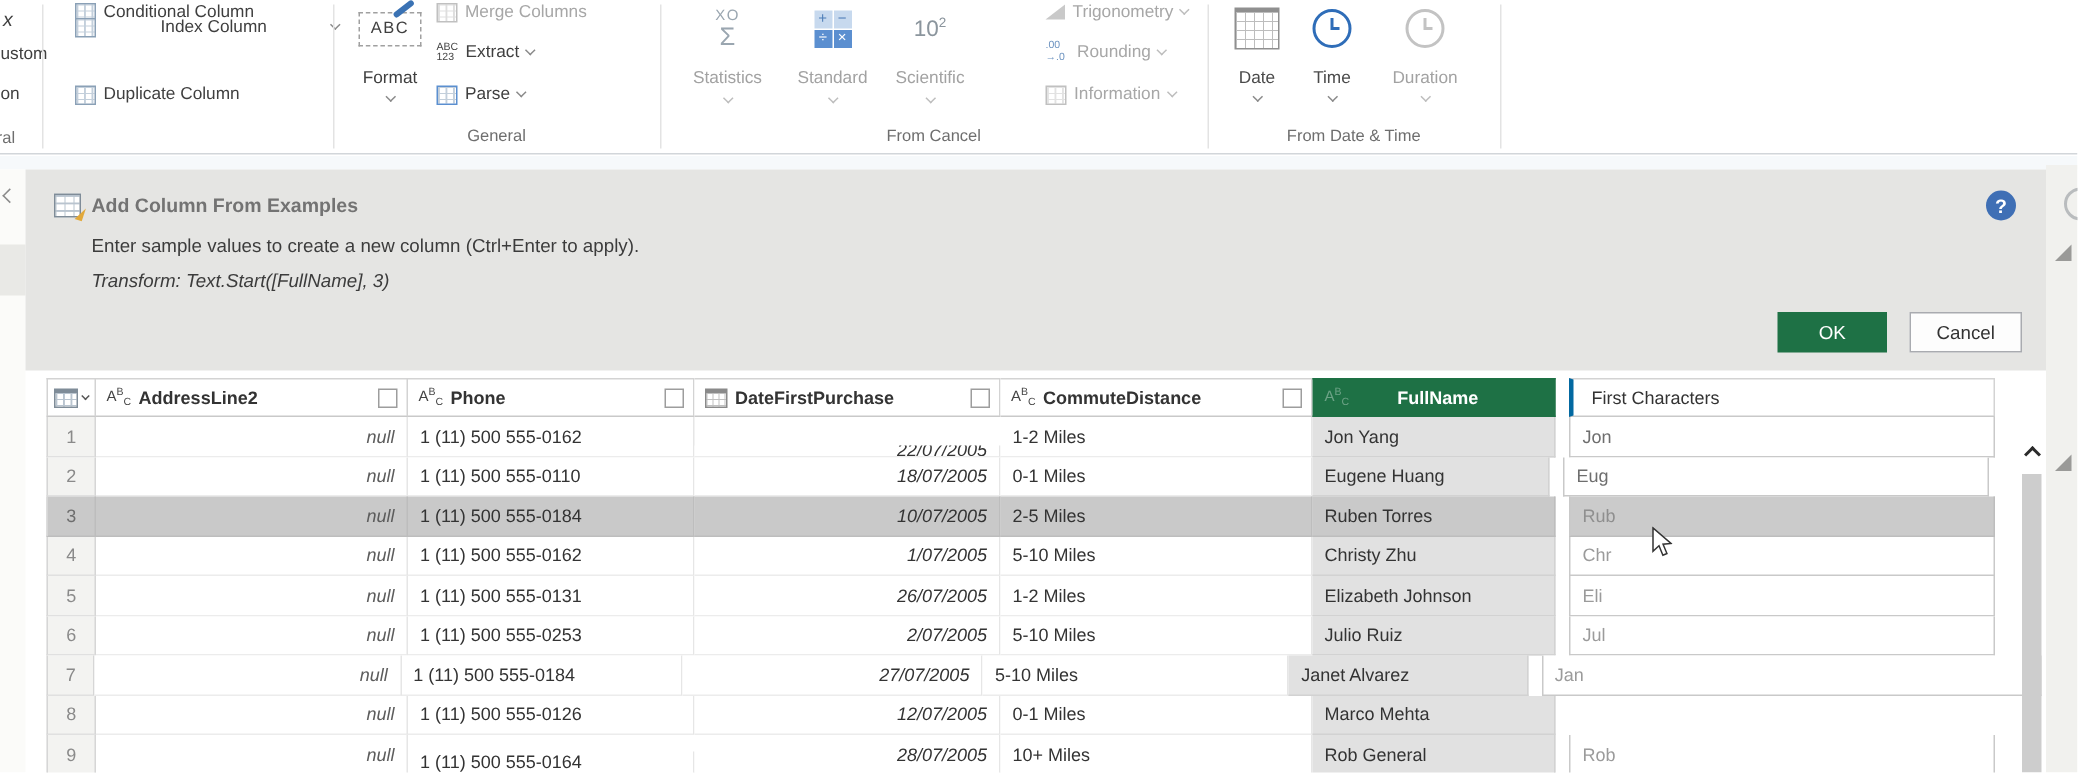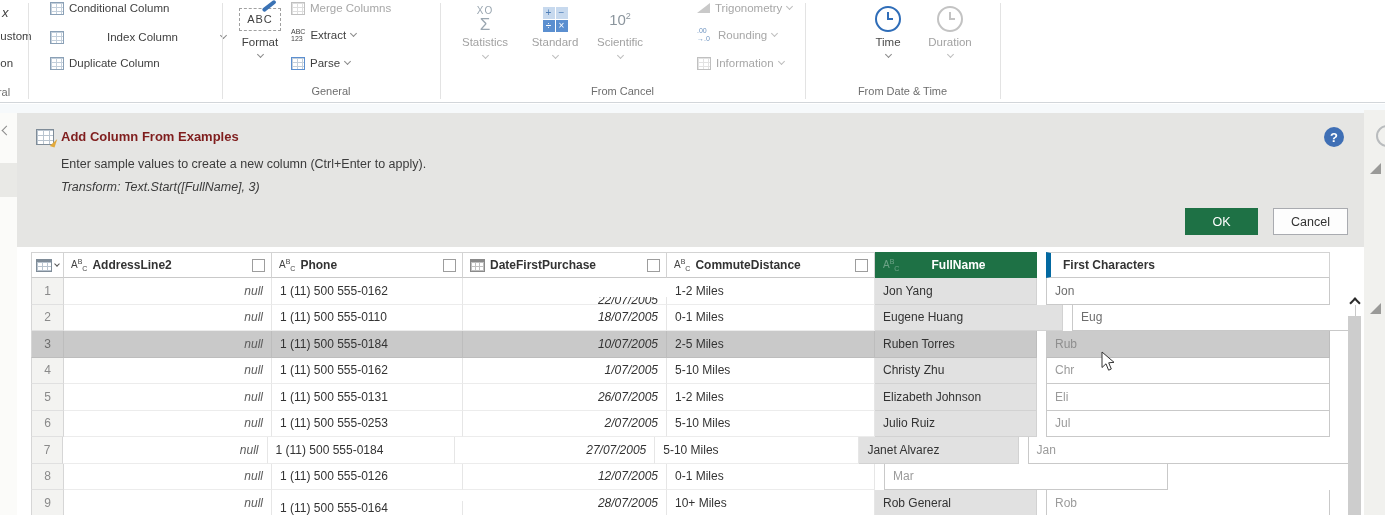--- a/index.html
+++ b/index.html
@@ -6,21 +6,21 @@
 body{width:1385px;height:515px;position:relative;overflow:hidden;background:#fff;font-family:"Liberation Sans",sans-serif;-webkit-font-smoothing:antialiased;}
 .abs{position:absolute;}
 
 .ribbon{position:absolute;left:0;top:0;width:1385px;height:103px;background:#fff;border-bottom:1px solid #d2d6da;}
 .rdiv{position:absolute;top:3px;height:96px;width:1px;background:#e3e3e3;}
 .ritem{position:absolute;display:flex;align-items:center;gap:5px;height:16px;font-size:11.5px;color:#3f3f3f;white-space:nowrap;}
 .ritem.gray{color:#a7a7a7;}
 .rbig{position:absolute;width:64px;display:flex;flex-direction:column;align-items:center;font-size:11.5px;color:#3f3f3f;}
 .rbig.gray{color:#a2a2a2;}
 .rbig .icbox{height:30px;display:flex;align-items:center;justify-content:center;}
-.rbig .lbl{margin-top:2px;}
+.rbig .lbl{margin-top:12px;}
 .caret{display:inline-block;width:5px;height:5px;border-right:1.2px solid #8a8a8a;border-bottom:1.2px solid #8a8a8a;transform:rotate(45deg);margin-top:-3px;}
 .caret.lt{border-color:#bdbdbd;}
 .glabel{position:absolute;top:85px;font-size:11px;color:#6e6e6e;text-align:center;}
 .grid-ic{display:inline-block;width:14px;height:13px;border:1px solid #8aa0b6;background-color:#fff;background-image:linear-gradient(#c3cfdb 1px,transparent 1px),linear-gradient(90deg,#c3cfdb 1px,transparent 1px);background-size:5px 4px;position:relative;}
 .grid-ic.gray{border-color:#c0c0c0;background-image:linear-gradient(#dedede 1px,transparent 1px),linear-gradient(90deg,#dedede 1px,transparent 1px);}
 .abc-format-ic{position:relative;width:42px;height:23px;border:1px dashed #a0a0a0;display:flex;align-items:center;justify-content:center;font-size:11px;letter-spacing:1px;color:#3f3f3f;background:#fff;}
 .abc-format-ic .pencil{position:absolute;right:3px;top:-5px;width:16px;height:3.5px;background:#3a72b4;transform:rotate(-38deg);border-radius:2px;}
 .stat-ic{display:flex;flex-direction:column;align-items:center;color:#9aa6b0;line-height:1;}
 .stat-ic .t{font-size:10px;letter-spacing:1px;}
 .stat-ic .s{font-size:17px;margin-top:0px;}
@@ -41,36 +41,36 @@
 .left-rail .chev{position:absolute;left:3px;top:14px;width:7px;height:7px;border-left:1.6px solid #8a8a8a;border-bottom:1.6px solid #8a8a8a;transform:rotate(45deg);}
 .left-rail .tab{position:absolute;left:0;top:50px;width:17px;height:34px;background:#e9e9e6;}
 
 .right-rail{position:absolute;left:1364px;top:110px;width:21px;height:405px;background:#f1f1ee;}
 .right-rail .circ{position:absolute;left:12px;top:15px;width:22px;height:22px;border:2px solid #b9bcbe;border-radius:50%;}
 .right-rail .tri{position:absolute;width:0;height:0;border-style:solid;border-width:0 0 11px 11px;border-color:transparent transparent #9a9a98 transparent;left:6px;}
 
 .panel{position:absolute;left:17px;top:113px;width:1347px;height:134px;background:#e5e5e3;}
 .panel-icon{position:absolute;left:19px;top:16px;width:18px;height:16px;border:1px solid #7f8c98;background:#fff;background-image:linear-gradient(#b9c4cf 1px,transparent 1px),linear-gradient(90deg,#b9c4cf 1px,transparent 1px);background-size:6px 5px;}
 .panel-icon .flash{position:absolute;right:-3px;bottom:-3px;width:0;height:0;border-left:5px solid transparent;border-bottom:9px solid #e2a93b;transform:rotate(18deg);}
-.panel-title{position:absolute;left:44px;top:16px;font-size:13px;font-weight:bold;color:#7f1d1d;}
+.panel-title{position:absolute;left:44px;top:16px;font-size:13px;font-weight:bold;color:#737373;}
 .panel-sub{position:absolute;left:44px;top:44px;font-size:12.5px;color:#3c3c3c;}
 .panel-transform{position:absolute;left:44px;top:67px;font-size:12.5px;font-style:italic;color:#3c3c3c;}
 .help{position:absolute;left:1307px;top:14px;width:20px;height:20px;border-radius:50%;background:#3f6fb5;color:#fff;font-size:13px;font-weight:bold;display:flex;align-items:center;justify-content:center;}
 .btn-ok{position:absolute;left:1168px;top:95px;width:73px;height:27px;background:#1e7145;color:#fff;font-size:12.5px;display:flex;align-items:center;justify-content:center;}
 .btn-cancel{position:absolute;left:1256px;top:95px;width:75px;height:27px;background:#fdfdfd;border:1px solid #a9abb0;color:#333;font-size:12.5px;display:flex;align-items:center;justify-content:center;}
 
 .grid{position:absolute;left:31px;top:252px;width:1330px;}
 .grow{display:flex;}
 .hrow{height:26px;}
 .drow{height:26.5px;}
 .hcell{background:#fff;border-top:1px solid #d3d3d3;border-right:1px solid #d3d3d3;border-bottom:1px solid #c9c9c9;display:flex;align-items:center;font-size:12px;font-weight:bold;color:#333;padding:0 6px 0 7px;position:relative;}
 .hcell:first-child{border-left:1px solid #d3d3d3;justify-content:center;padding:0;}
 .hcell .cname{margin-left:5px;flex:1;overflow:hidden;white-space:nowrap;}
 .hcell.green{background:#1e7145;border-right-color:#1e7145;border-top-color:#1e7145;border-bottom-color:#1e7145;color:#fff;justify-content:center;}
-.hcell.newcol{margin-left:9px;border-left:5px solid #0369a1;font-weight:bold;}
+.hcell.newcol{margin-left:9px;border-left:3px solid #0369a1;font-weight:normal;}
 .checkbox{width:13px;height:13px;background:#fff;border:1px solid #9d9d9d;flex:none;}
 .typeicon{font-size:10px;color:#444;font-weight:normal;flex:none;line-height:1;white-space:nowrap;}
 .typeicon sup{font-size:7px;}
 .typeicon sub{font-size:7px;}
 .hcell.green .ghost{position:absolute;left:8px;color:rgba(255,255,255,.35);}
 .cal-sm{width:15px;height:13px;border:1px solid #8a8a8a;border-top:3px solid #8a8a8a;background-image:linear-gradient(#c0c0c0 1px,transparent 1px),linear-gradient(90deg,#c0c0c0 1px,transparent 1px);background-size:4px 4px;flex:none;background-color:#fff;}
 .tbl-ic{width:16px;height:13px;border:1px solid #7f8c98;border-top:3px solid #7f8c98;background-image:linear-gradient(#b9c4cf 1px,transparent 1px),linear-gradient(90deg,#b9c4cf 1px,transparent 1px);background-size:5px 4px;background-color:#fff;flex:none;}
 .tbl-caret{width:4px;height:4px;border-right:1.2px solid #555;border-bottom:1.2px solid #555;transform:rotate(45deg);margin-left:3px;margin-top:-2px;}
 .dcell{border-right:1px solid #e6e6e6;border-bottom:1px solid #ececec;font-size:12px;color:#333;display:flex;align-items:center;padding:0 8px;overflow:hidden;white-space:nowrap;background:#fff;}
 .dcell.rnum{background:#f3f3f1;color:#8a8a8a;justify-content:center;border-right:1px solid #d6d6d6;border-bottom:1px solid #e0e0e0;border-left:1px solid #d6d6d6;padding:0;}
@@ -98,21 +98,21 @@
   <span class="abs" style="left:-8px;top:30px;font-size:11.5px;color:#3f3f3f;">Custom</span>
   <span class="abs" style="left:-31px;top:57px;font-size:11.5px;color:#3f3f3f;">Function</span>
   <span class="abs" style="left:-29px;top:86px;font-size:11px;color:#6e6e6e;">General</span>
 
   <div class="rdiv" style="left:28px;"></div>
 
   <div class="ritem" style="left:50px;top:0px;">
     <span class="grid-ic"></span>
     <span>Conditional Column</span>
   </div>
-  <div class="ritem" style="left:50px;top:29px;gap:43px;">
+  <div class="ritem" style="left:50px;top:10px;gap:43px;">
     <span class="grid-ic"></span>
     <span>Index Column</span>
     <span class="caret"></span>
   </div>
   <div class="ritem" style="left:50px;top:55px;">
     <span class="grid-ic"></span>
     <span>Duplicate Column</span>
   </div>
 
   <div class="rdiv" style="left:222px;"></div>
@@ -190,20 +190,27 @@
   <div class="ritem gray" style="left:697px;top:55px;">
     <span class="info-ic"></span>
     <span>Information</span>
     <span class="caret lt"></span>
   </div>
 
   <div class="glabel" style="left:440px;width:365px;">From Cancel</div>
 
   <div class="rdiv" style="left:805px;"></div>
 
+  <div class="rbig" style="left:806px;top:4px;">
+    <span class="icbox">
+        <span class="cal-big"></span>
+      </span>
+    <span class="lbl" style="color:#4a4a4a;">Date</span>
+    <span class="caret" style="margin-top:4px;"></span>
+  </div>
   <div class="rbig" style="left:856px;top:4px;">
     <span class="icbox">
         <svg width="28" height="28" viewBox="0 0 28 28">
           <circle cx="14" cy="14" r="12" fill="none" stroke="#2f6db8" stroke-width="2"></circle>
           <path d="M14 7 L14 14 L19 14" fill="none" stroke="#2f6db8" stroke-width="2"></path>
         </svg>
       </span>
     <span class="lbl" style="color:#4a4a4a;">Time</span>
     <span class="caret" style="margin-top:4px;"></span>
   </div>
@@ -291,21 +298,21 @@
         <div class="dcell" style="width: 208px;">1-2 Miles</div>
         <div class="dcell fname" style="width: 162px;">Jon Yang</div>
         <div class="dcell newc entered" style="width: 284px;">Jon</div>
       </div>
       <div class="grow drow">
         <div class="dcell rnum" style="width: 33px;">2</div>
         <div class="dcell r ital nullv" style="width: 208px;">null</div>
         <div class="dcell" style="width: 191px;">1 (11) 500 555-0110</div>
         <div class="dcell r ital" style="width: 204px;">18/07/2005</div>
         <div class="dcell" style="width: 208px;">0-1 Miles</div>
-        <div class="dcell fname" style="width: 188px;">Eugene Huang</div>
+        <div class="dcell fname" style="width: 158px;">Eugene Huang</div>
         <div class="dcell newc entered" style="width: 284px;">Eug</div>
       </div>
       <div class="grow drow sel">
         <div class="dcell rnum" style="width: 33px;">3</div>
         <div class="dcell r ital nullv" style="width: 208px;">null</div>
         <div class="dcell" style="width: 191px;">1 (11) 500 555-0184</div>
         <div class="dcell r ital" style="width: 204px;">10/07/2005</div>
         <div class="dcell" style="width: 208px;">2-5 Miles</div>
         <div class="dcell fname" style="width: 162px;">Ruben Torres</div>
         <div class="dcell newc" style="width: 284px;">Rub</div>
@@ -345,21 +352,21 @@
         <div class="dcell" style="width: 208px;">5-10 Miles</div>
         <div class="dcell fname" style="width: 162px;">Janet Alvarez</div>
         <div class="dcell newc" style="width: 340px;">Jan</div>
       </div>
       <div class="grow drow">
         <div class="dcell rnum" style="width: 33px;">8</div>
         <div class="dcell r ital nullv" style="width: 208px;">null</div>
         <div class="dcell" style="width: 191px;">1 (11) 500 555-0126</div>
         <div class="dcell r ital" style="width: 204px;">12/07/2005</div>
         <div class="dcell" style="width: 208px;">0-1 Miles</div>
-        <div class="dcell newc" style="width: 284px;">Mar</div>
+        <div class="dcell fname" style="width: 162px;">Marco Mehta</div>
       </div>
       <div class="grow drow">
         <div class="dcell rnum" style="width: 33px;">9</div>
         <div class="dcell r ital nullv" style="width: 208px;">null</div>
         <div class="dcell" style="width: 191px; margin-top: 11px;">1 (11) 500 555-0164</div>
         <div class="dcell r ital" style="width: 204px;">28/07/2005</div>
         <div class="dcell" style="width: 208px;">10+ Miles</div>
         <div class="dcell fname" style="width: 162px;">Rob General</div>
         <div class="dcell newc" style="width: 284px;">Rob</div>
       </div>

